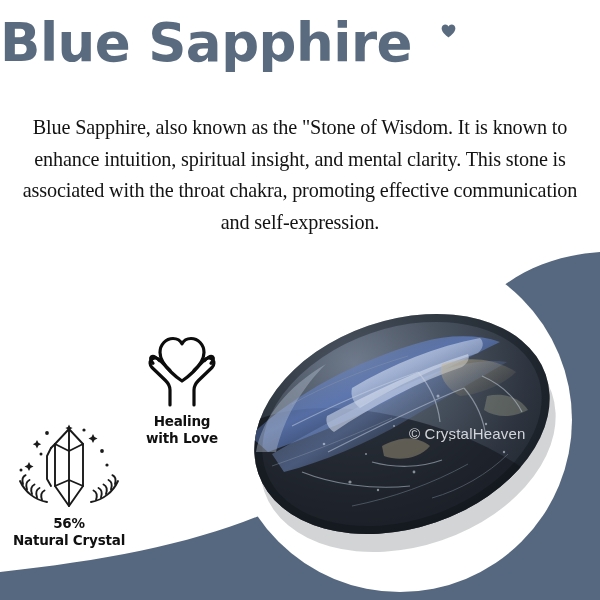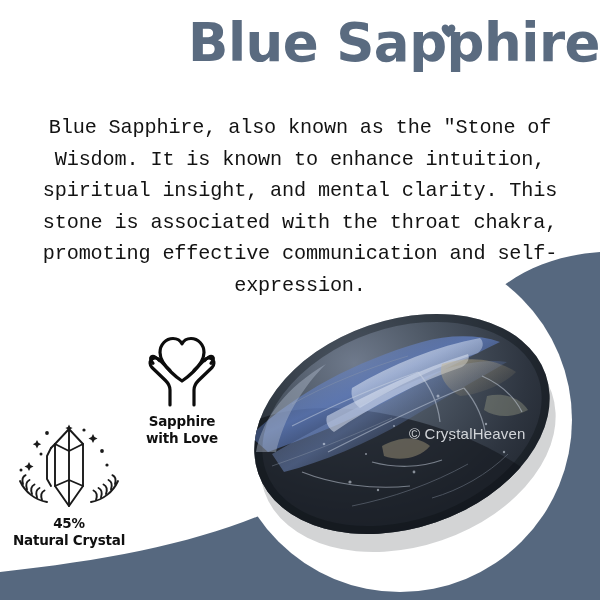--- a/index.html
+++ b/index.html
@@ -6,34 +6,34 @@
   body{width:600px;height:600px;overflow:hidden;font-family:"Liberation Sans",sans-serif;}
 
   #card{position:relative;width:600px;height:600px;background:#ffffff;overflow:hidden;}
 
   
   #bg-layer{position:absolute;inset:0;z-index:0;}
 
   
   #title{
     position:absolute;left:0;top:10px;width:600px;
-    text-align:right;z-index:5;
+    text-align:left;z-index:5;
     font-family:"DejaVu Sans",sans-serif;
     font-weight:700;font-size:53px;letter-spacing:-0.5px;
     color:#5a6b80;line-height:66px;white-space:nowrap;
   }
   #title .heart-dot{
     position:absolute;left:441px;top:14px;width:15px;height:14px;
   }
 
   
   #desc{
     position:absolute;left:12px;top:92px;width:576px;z-index:5;
     text-align:center;
-    font-family:Liberation Mono, monospace;
+    font-family:Liberation Serif, serif;
     font-size:20.2px;line-height:31.5px;color:#131313;
     letter-spacing:-0.15px;
   }
 
   
   .badge{position:absolute;z-index:6;text-align:center;}
   .badge .glyph{display:block;margin:0 auto;}
   .badge .cap{
     display:block;margin-top:3px;
     font-family:"DejaVu Sans",sans-serif;
@@ -89,21 +89,21 @@
                  L12 33.5 C9.5 31 9.5 27.5 11.7 25.4
                  C13.9 23.3 17.3 23.6 19.6 26 L30 36.5"></path>
         <path d="M19.5 26.5 C16 23 13 21.5 11.5 22.8 C10 24.1 10.8 26.6 13 29.2"></path>
 
         <path d="M54 71 L54 56 C54 52 55.5 49.5 58.5 46.5
                  L72 33.5 C74.5 31 74.5 27.5 72.3 25.4
                  C70.1 23.3 66.7 23.6 64.4 26 L54 36.5"></path>
         <path d="M64.5 26.5 C68 23 71 21.5 72.5 22.8 C74 24.1 73.2 26.6 71 29.2"></path>
       </g>
     </svg>
-    <span class="cap">Sapphire
+    <span class="cap">Healing
 with Love</span>
   </div>
 
   <div class="badge" id="badge-natural">
     <svg class="glyph" width="124" height="88" viewBox="0 0 124 88" aria-hidden="true">
       <g fill="none" stroke="#1a1a1a" stroke-width="1.9" stroke-linejoin="round" stroke-linecap="round">
 
         <path d="M62 5 L76 20 L76 62 L62 82 L48 62 L48 20 Z"></path>
 
         <path d="M62 5 L62 82"></path>
@@ -133,21 +133,21 @@
         <path d="M22 38 l1.5 3 3 1.5 -3 1.5 -1.5 3 -1.5 -3 -3 -1.5 3 -1.5 Z"></path>
         <path d="M62 0.5 l1.2 2.4 2.4 1.2 -2.4 1.2 -1.2 2.4 -1.2 -2.4 -2.4 -1.2 2.4 -1.2 Z"></path>
         <circle cx="40" cy="9" r="1.9"></circle>
         <circle cx="77" cy="6" r="1.6"></circle>
         <circle cx="95" cy="27" r="1.9"></circle>
         <circle cx="100" cy="41" r="1.6"></circle>
         <circle cx="34" cy="30" r="1.5"></circle>
         <circle cx="14" cy="46" r="1.5"></circle>
       </g>
     </svg>
-    <span class="cap">45%
+    <span class="cap">56%
 Natural Crystal</span>
   </div>
 
   <svg id="stone-wrap" viewBox="0 0 340 290" aria-hidden="true">
     <defs>
       <radialGradient id="gBody" cx="36%" cy="30%" r="82%">
         <stop offset="0%" stop-color="#6f7a8c"></stop>
         <stop offset="32%" stop-color="#4a5461"></stop>
         <stop offset="62%" stop-color="#2e3540"></stop>
         <stop offset="100%" stop-color="#14181e"></stop>

